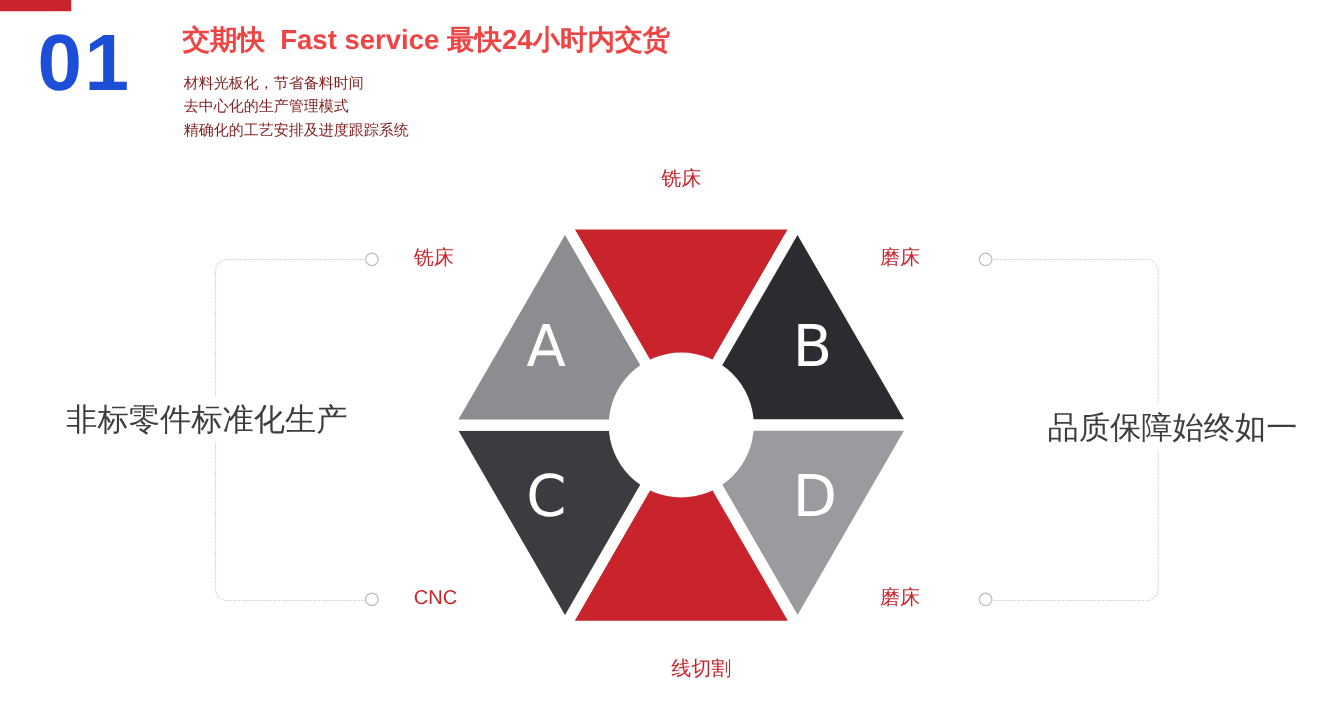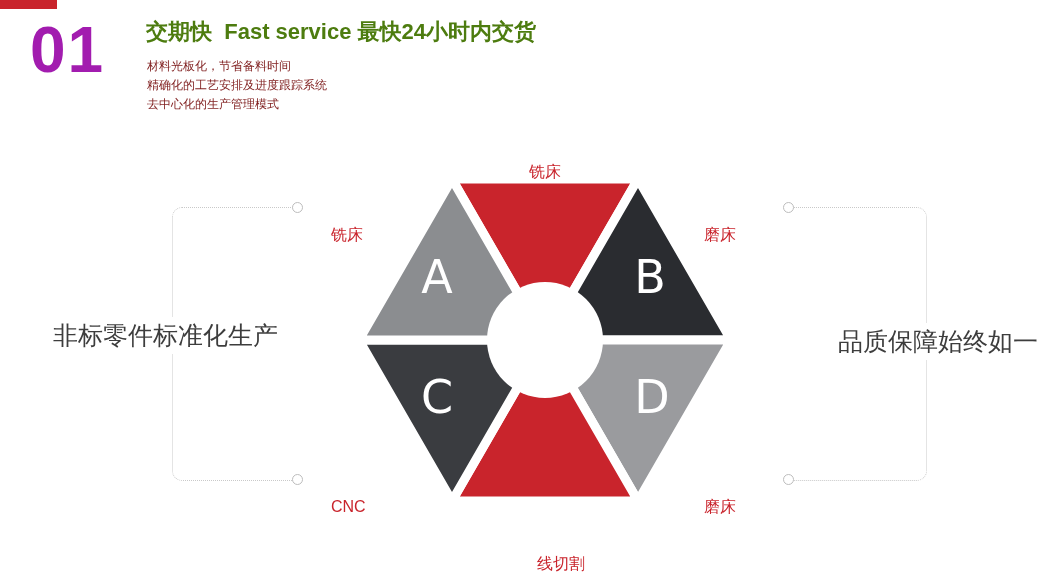--- a/index.html
+++ b/index.html
@@ -13,43 +13,42 @@
   }
   
   .corner-bar {
     position: absolute; left: 0; top: 0;
     width: 57px; height: 9px;
     background: #c9242c;
   }
   .big-index {
     position: absolute; left: 30px; top: 18px;
     font-size: 64px; font-weight: 700; line-height: 1;
-    color: #a21caf; letter-spacing: 2px;
+    color: #1d4ed8; letter-spacing: 2px;
   }
   .title {
     position: absolute; left: 146px; top: 17px;
-    font-size: 22px; font-weight: 700; color: #4d7c0f;
+    font-size: 22px; font-weight: 700; color: #ef4444;
     white-space: pre;
   }
   .subtitles {
     position: absolute; left: 147px; top: 57px;
     font-size: 12px; color: #7f1d1d; line-height: 19px;
   }
   
   .hex-svg { position: absolute; left: 345px; top: 162px; overflow: visible; }
   .seg-letter {
     font-family: "DejaVu Sans", "Liberation Sans", sans-serif;
     font-size: 46px; fill: #ffffff;
   }
   
   .seg-label {
     position: absolute;
     font-size: 16px; color: #c9242c; line-height: 16px;
     white-space: nowrap;
-    margin-top: 28px;
   }
   .seg-label.centered { width: 80px; text-align: center; }
   
   .bracket {
     position: absolute; top: 207px; height: 272px;
     border-top: 1px dotted #c9c9c9;
     border-bottom: 1px dotted #c9c9c9;
     z-index: 1;
   }
   .bracket.left {
@@ -80,22 +79,22 @@
 </head>
 <body>
 
 <div class="stage">
 
   <div class="corner-bar"></div>
   <div class="big-index">01</div>
   <div class="title">交期快  Fast service 最快24小时内交货</div>
   <div class="subtitles">
     <div>材料光板化，节省备料时间</div>
+    <div>去中心化的生产管理模式</div>
     <div>精确化的工艺安排及进度跟踪系统</div>
-    <div>去中心化的生产管理模式</div>
   </div>
 
   <div class="bracket left"></div>
   <div class="bracket right"></div>
   <div class="node-circle" style="left:292px; top:202px;"></div>
   <div class="node-circle" style="left:292px; top:474px;"></div>
   <div class="node-circle" style="left:783px; top:202px;"></div>
   <div class="node-circle" style="left:783px; top:474px;"></div>
 
   <div class="caption left-cap">非标零件标准化生产</div>

